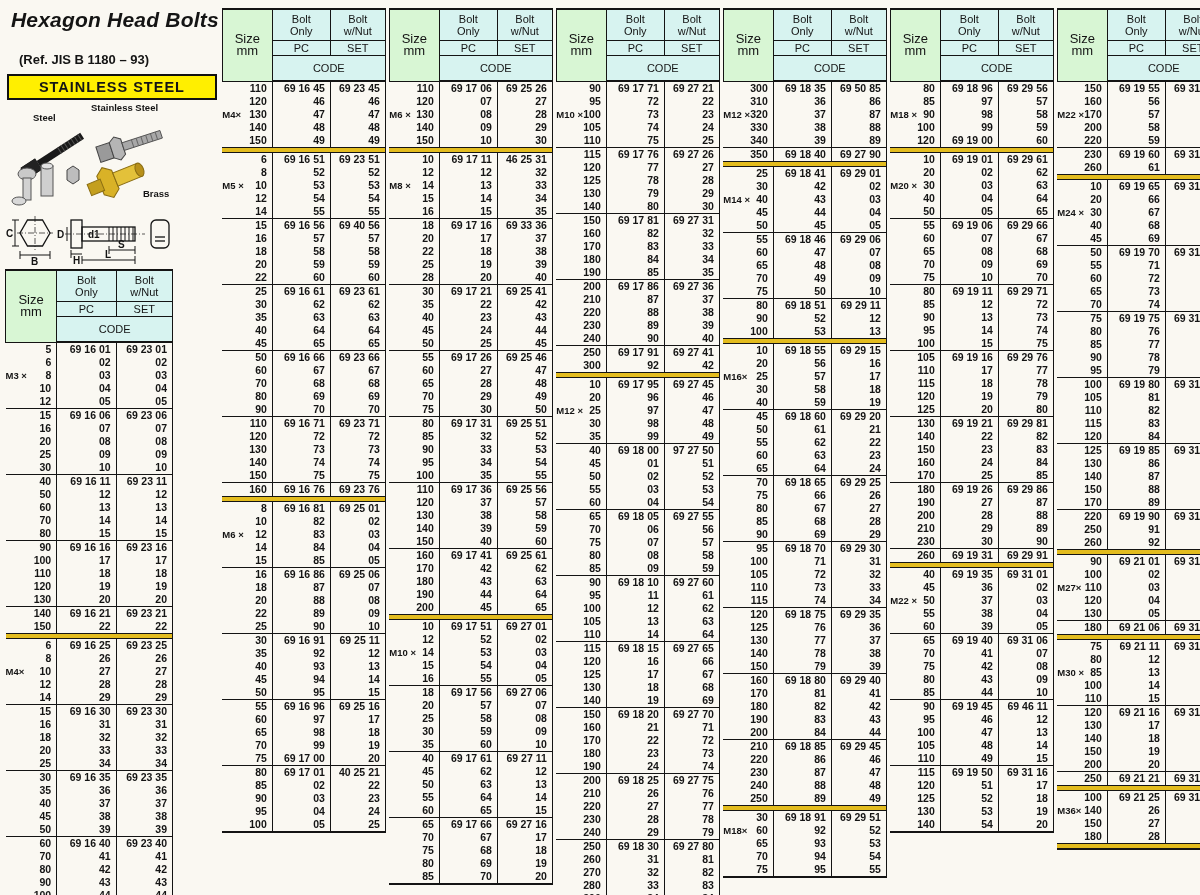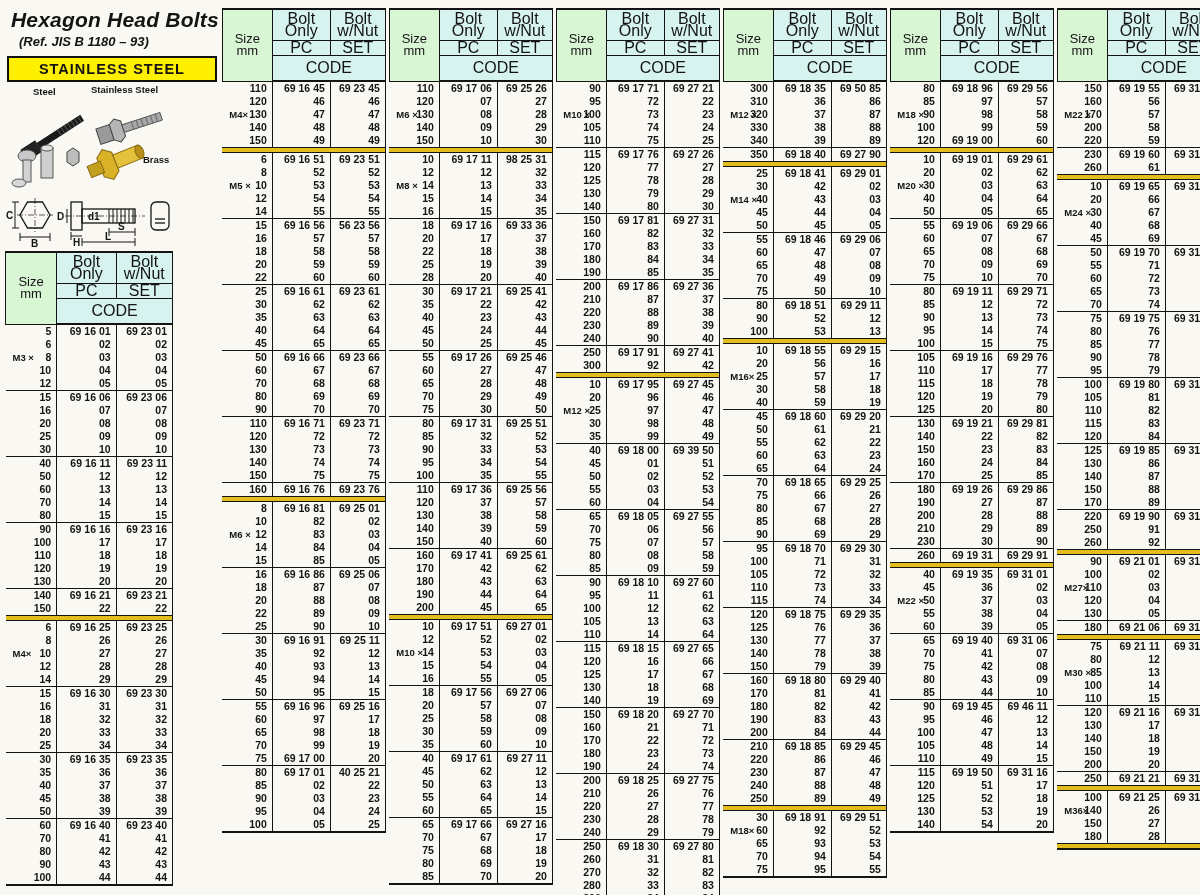--- a/index.html
+++ b/index.html
@@ -8,50 +8,50 @@
   *{box-sizing:border-box;margin:0;padding:0}
   html,body{background:#e9e5da}
   body{font-family:"Liberation Sans",sans-serif;color:var(--ink)}
   .page{width:1200px;height:895px;background:#faf8f2;position:relative;overflow:hidden;
         display:flex;align-items:flex-start;gap:3px;padding:8px 5px}
   .col{flex:0 0 163px}
   .left-col{flex:0 0 173px}
 
   
   .title{font-size:21px;font-weight:bold;font-style:italic;letter-spacing:.2px;padding-left:6px;white-space:nowrap}
-  .subtitle{font-size:13px;font-weight:bold;font-style:italic;padding-left:14px;margin-top:2px;white-space:nowrap}
+  .subtitle{font-size:13px;font-weight:bold;padding-left:14px;margin-top:20px;white-space:nowrap}
   .banner{margin:7px 2px 4px 2px;background:var(--yellow);border:2px solid #111;
           font-weight:bold;font-size:14.5px;text-align:center;padding:3px 0;letter-spacing:1px}
   .photos{position:relative;width:173px;height:104px}
   .photos svg{display:block}
   .ph-label{position:absolute;font-size:9.5px;font-weight:bold;white-space:nowrap}
-  .ph-steel{left:28px;top:0}
+  .ph-steel{left:28px;top:8px}
   .ph-stainless{left:86px;top:-2px}
-  .ph-brass{left:138px;top:68px}
+  .ph-brass{left:138px;top:84px}
   .diagram{display:block;margin:2px 0 3px 0}
 
   
   table.bolt-table{border-collapse:collapse;table-layout:fixed;width:163px;
                    border-bottom:2px solid var(--ink);border-right:1px solid var(--ink)}
   .left-col table.bolt-table{width:168px}
   table.bolt-table col.w-size{width:50px}
   table.bolt-table col.w-pc{width:58px}
   table.bolt-table col.w-set{width:55px}
-  thead th{border:1px solid var(--ink);font-weight:normal;font-size:16px;line-height:12px;
+  thead th{border:1px solid var(--ink);font-weight:normal;font-size:11px;line-height:12px;
            background:var(--cyan);text-align:center;vertical-align:middle}
   thead th.h-size{background:var(--green);border:1.5px solid var(--ink);font-size:13px}
   thead tr.hr1 th{height:31px;border-top:2px solid var(--ink)}
   thead tr.hr2 th{height:15px}
   thead tr.hr3 th{height:26px;border-bottom:2px solid var(--ink)}
   tbody td{height:13px;font-size:10.5px;font-weight:bold;line-height:13px;
            text-align:right;vertical-align:middle;white-space:nowrap}
   td.c-size{padding-right:5px;border-right:1.5px solid var(--ink);position:relative}
   td.c-pc{padding-right:5px;border-right:1px solid var(--ink)}
   td.c-set{padding-right:5px}
-  span.pre{position:absolute;left:7px;top:0;font-size:9.5px;font-weight:bold}
+  span.pre{position:absolute;left:0;top:0;font-size:9.5px;font-weight:bold}
   tr.bs td{border-top:1.5px solid var(--ink)}
   tr.ysep td{height:5px;background:var(--gold);border-top:1px solid var(--ink);padding:0}
 </style>
 </head>
 <body>
 
 <div class="page">
 
   <div class="col left-col">
     <div class="title">Hexagon Head Bolts</div>
@@ -479,21 +479,21 @@
               <td class="c-set">54</td>
             </tr>
             <tr>
               <td class="c-size"><span>14</span></td>
               <td class="c-pc">55</td>
               <td class="c-set">55</td>
             </tr>
             <tr class="bs">
               <td class="c-size"><span>15</span></td>
               <td class="c-pc">69 16 56</td>
-              <td class="c-set">56 23 56</td>
+              <td class="c-set">69 40 56</td>
             </tr>
             <tr>
               <td class="c-size"><span>16</span></td>
               <td class="c-pc">57</td>
               <td class="c-set">57</td>
             </tr>
             <tr>
               <td class="c-size"><span>18</span></td>
               <td class="c-pc">58</td>
               <td class="c-set">58</td>
@@ -767,21 +767,21 @@
               <td class="c-size"><span>150</span></td>
               <td class="c-pc">10</td>
               <td class="c-set">30</td>
             </tr>
             <tr class="ysep">
               <td colspan="3"></td>
             </tr>
             <tr class="bs">
               <td class="c-size"><span>10</span></td>
               <td class="c-pc">69 17 11</td>
-              <td class="c-set">98 25 31</td>
+              <td class="c-set">46 25 31</td>
             </tr>
             <tr>
               <td class="c-size"><span>12</span></td>
               <td class="c-pc">12</td>
               <td class="c-set">32</td>
             </tr>
             <tr>
               <td class="c-size"><span class="pre">M8 ×</span><span>14</span></td>
               <td class="c-pc">13</td>
               <td class="c-set">33</td>
@@ -1210,21 +1210,21 @@
               <td class="c-set">48</td>
             </tr>
             <tr>
               <td class="c-size"><span>35</span></td>
               <td class="c-pc">99</td>
               <td class="c-set">49</td>
             </tr>
             <tr class="bs">
               <td class="c-size"><span>40</span></td>
               <td class="c-pc">69 18 00</td>
-              <td class="c-set">69 39 50</td>
+              <td class="c-set">97 27 50</td>
             </tr>
             <tr>
               <td class="c-size"><span>45</span></td>
               <td class="c-pc">01</td>
               <td class="c-set">51</td>
             </tr>
             <tr>
               <td class="c-size"><span>50</span></td>
               <td class="c-pc">02</td>
               <td class="c-set">52</td>

